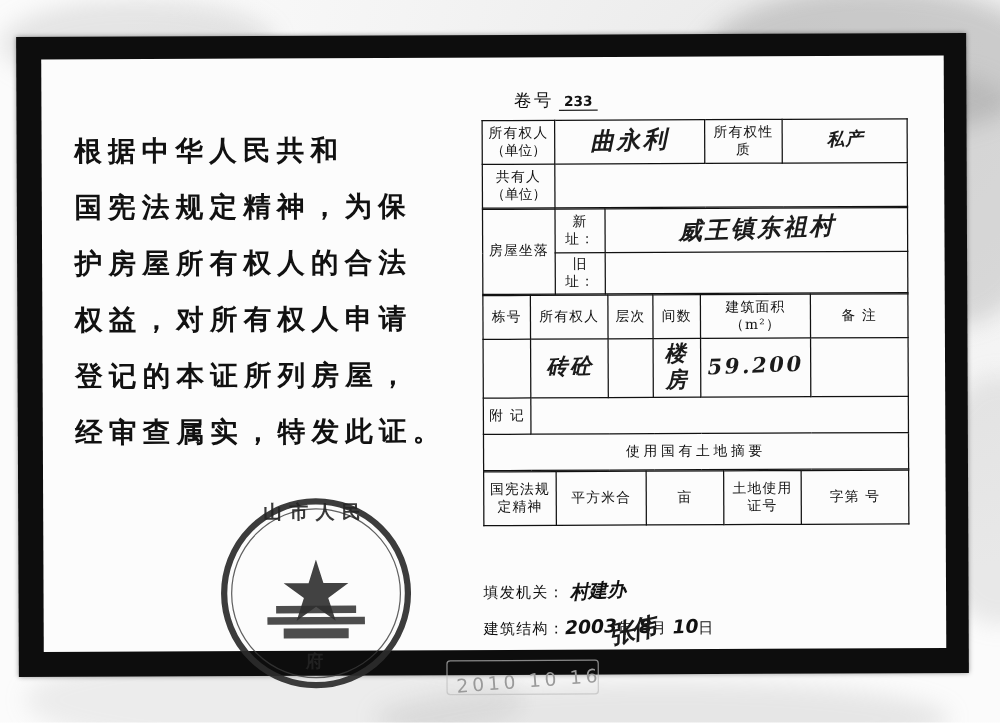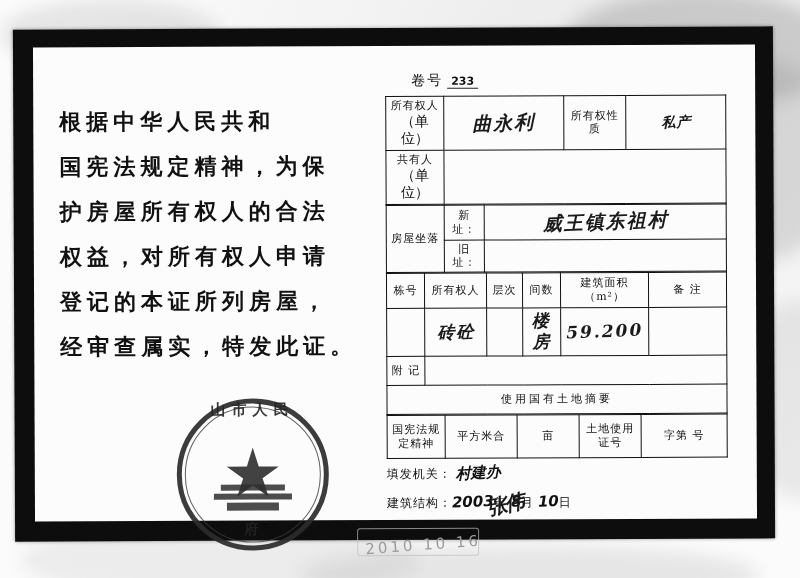--- a/index.html
+++ b/index.html
@@ -162,21 +162,21 @@
   }
   table.grid td {
     border: 1.4px solid #111;
     font-size: 11px;
     padding: 2px 3px;
     vertical-align: middle;
     line-height: 1.25;
     color: #111;
   }
   .lbl { text-align: center; letter-spacing: 1px; }
-  .lbl small { font-size: 14px; letter-spacing: 0; }
+  .lbl small { font-size: 11px; letter-spacing: 0; }
   .hand {
     font-family: "DejaVu Serif", serif;
     font-size: 17px;
     font-style: italic;
     font-weight: bold;
     color: #1b1b1b;
     text-align: center;
     letter-spacing: 2px;
     transform: rotate(-2deg);
     display: inline-block;

